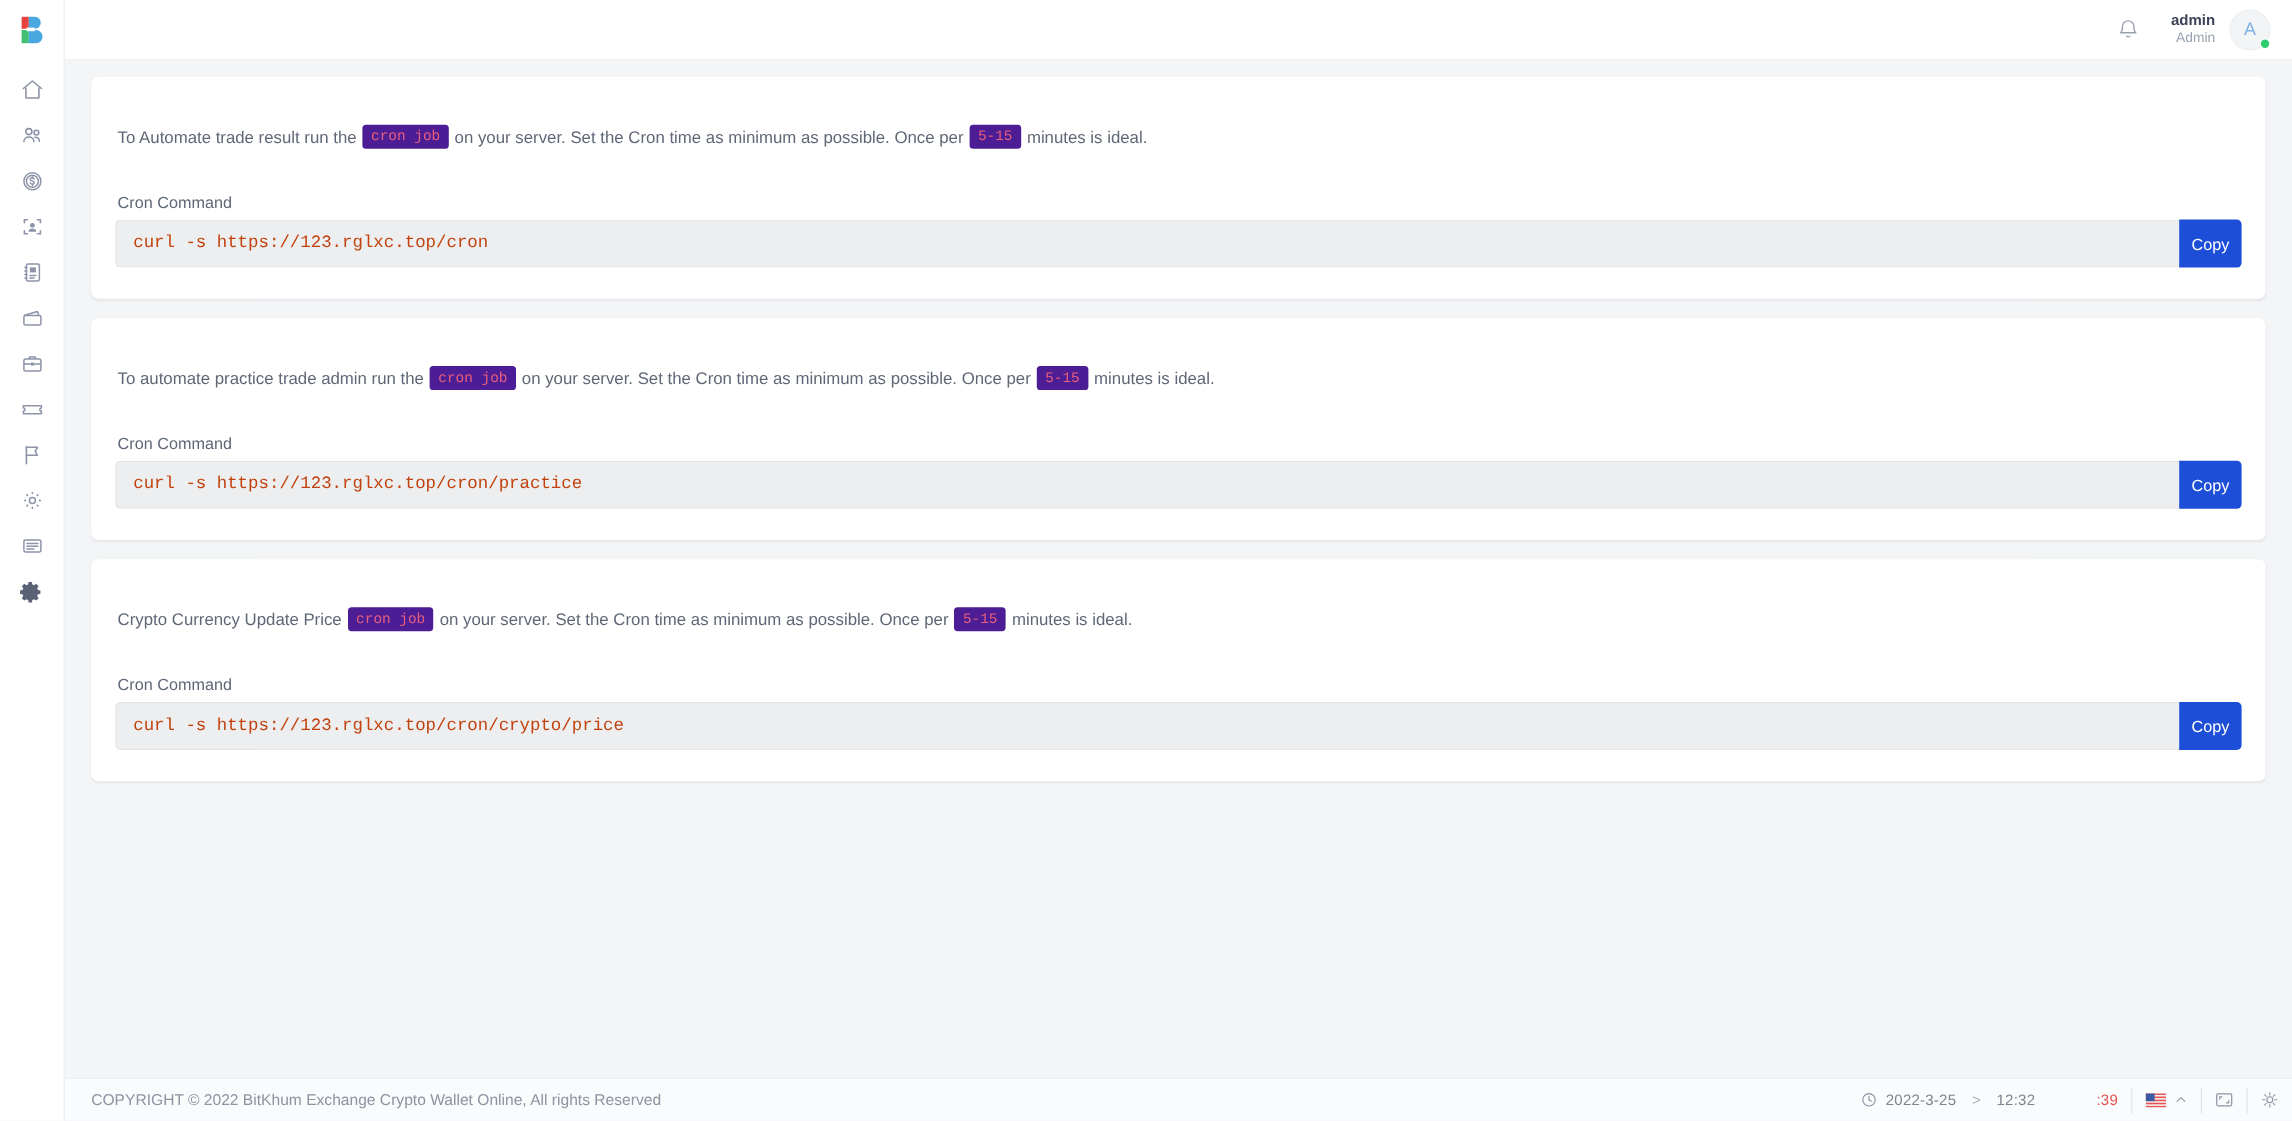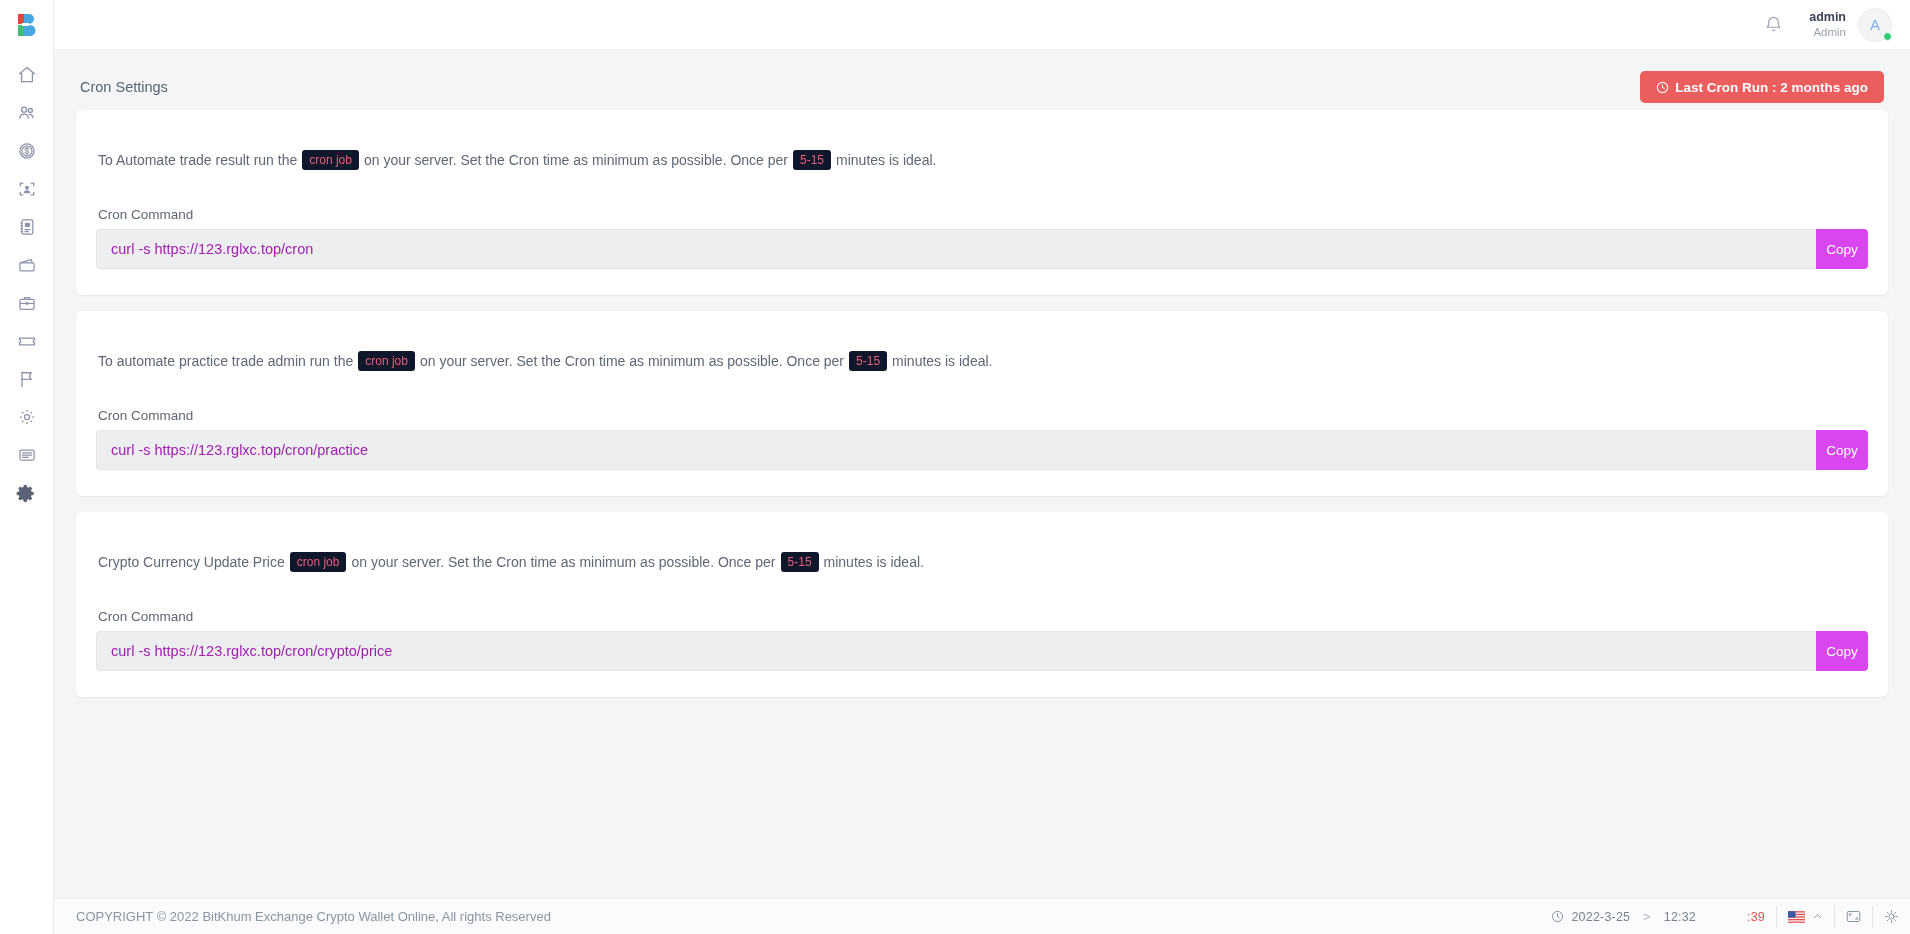--- a/index.html
+++ b/index.html
@@ -97,48 +97,48 @@
     margin-bottom: 16px;
     padding: 22px 20px 26px 20px;
   }
   .card-desc {
     font-size: 14px; color: #5f6776;
     margin: 18px 0 0 2px;
     display: flex; align-items: center; flex-wrap: wrap;
   }
   .card-desc span { white-space: pre; }
   .tag {
-    background: #0f172a; color: #ea5f7c;
+    background: #4c1d95; color: #ea5f7c;
     font-size: 12px;
     padding: 3px 7px; border-radius: 3px;
     margin: 0 5px;
-    font-family: Liberation Sans, sans-serif;
+    font-family: Liberation Mono, monospace;
   }
   .field-label {
     display: block;
     font-size: 13.5px; color: #5f6776;
     margin: 37px 0 7px 2px;
   }
   .input-row { display: flex; align-items: stretch; }
   .cmd-input {
     flex: 1 1 auto;
     height: 40px;
     background: #eceeef;
     border: 1px solid #e3e5e7;
     border-right: none;
     border-radius: 4px 0 0 4px;
     padding: 10px 14px;
-    font-size: 14.5px; color: #a21caf;
-    font-family: Liberation Sans, sans-serif;
+    font-size: 14.5px; color: #c2410c;
+    font-family: Liberation Mono, monospace;
     outline: none;
   }
   .copy-btn {
     flex: 0 0 auto;
     width: 52px; height: 40px;
-    background: #d946ef;
+    background: #1d4ed8;
     color: #ffffff;
     border: none;
     border-radius: 0 4px 4px 0;
     font-size: 13.5px;
     cursor: pointer;
     font-family: "Liberation Sans", sans-serif;
   }
 
   
   .footer {
@@ -291,30 +291,20 @@
         </div>
         <div class="avatar-wrap">
           <div class="avatar">A</div>
           <div class="status-dot"></div>
         </div>
       </div>
     </div>
 
     <div class="content">
 
-      <div class="page-head">
-        <div class="page-title">Cron Settings</div>
-        <button class="cron-run-btn">
-          <svg width="13" height="13" viewBox="0 0 24 24" fill="none" stroke="#ffffff" stroke-width="2" stroke-linecap="round">
-            <circle cx="12" cy="12" r="9.5"></circle>
-              <path d="M12 6.8V12l3.4 2"></path>
-          </svg>
-          <span>Last Cron Run : 2 months ago</span>
-        </button>
-      </div>
 
       <div class="card">
         <div class="card-desc">
           <span>To Automate trade result run the</span>
           <code class="tag">cron job</code>
           <span>on your server. Set the Cron time as minimum as possible. Once per</span>
           <code class="tag">5-15</code>
           <span>minutes is ideal.</span>
         </div>
         <label class="field-label">Cron Command</label>

